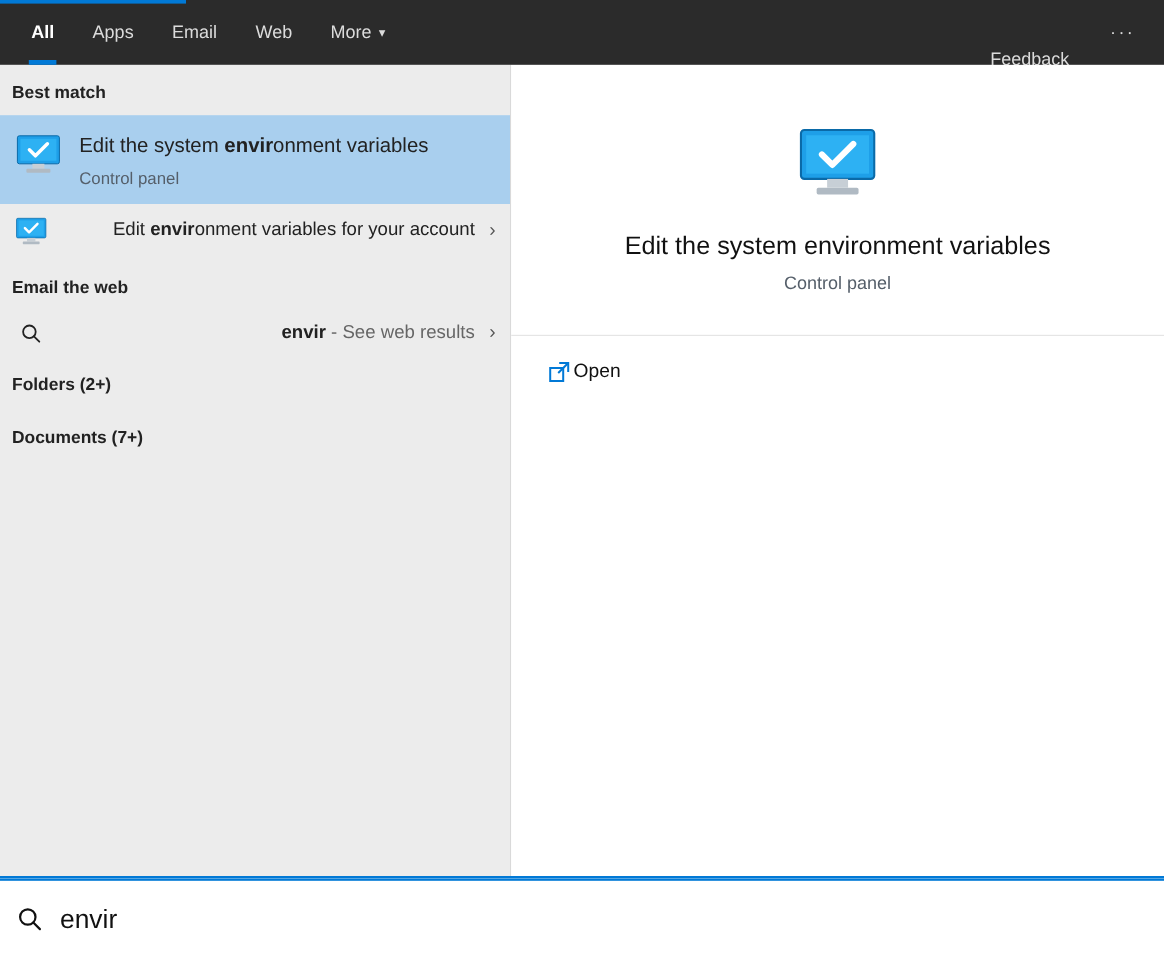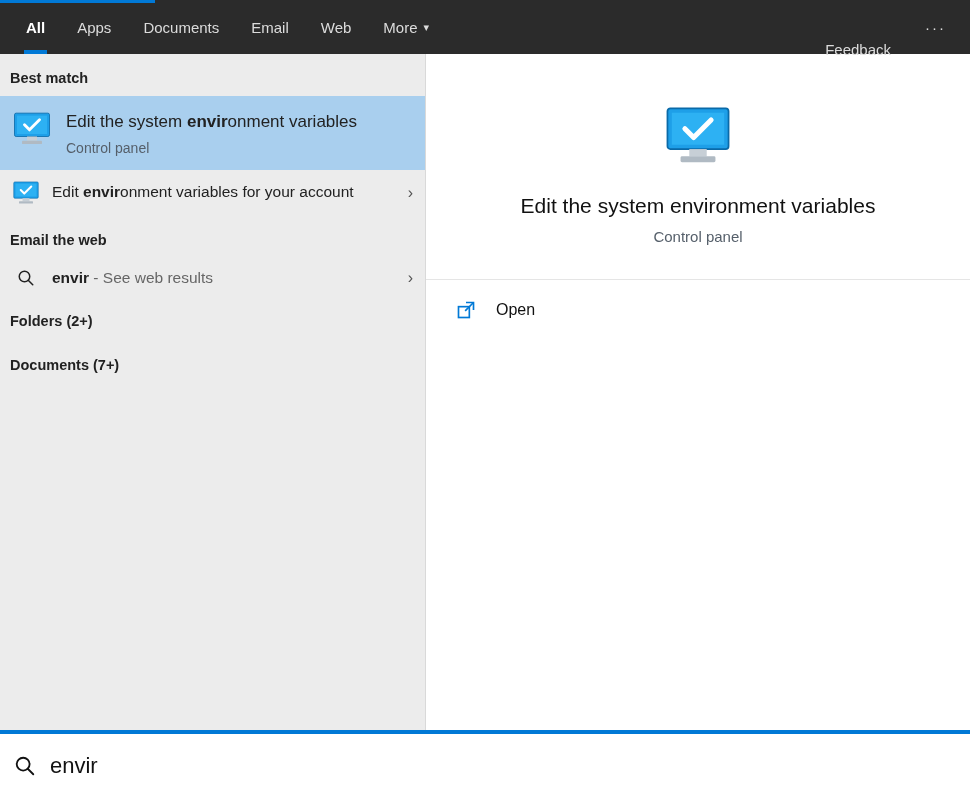--- a/index.html
+++ b/index.html
@@ -81,21 +81,21 @@
   .best-match .sub { font-size: 14px; color: #555f6a; margin-top: 6px; }
 
   .row {
     display: flex;
     align-items: center;
     gap: 12px;
     padding: 10px 12px;
     cursor: pointer;
   }
   .row .icon-slot { width: 28px; display:flex; justify-content:center; }
-  .row .row-text { flex: 1; font-size: 15.5px; line-height: 1.35; }
+  .row .row-text { flex: 1; font-size: 15.5px; line-height: 1.35; text-align: right; }
   .row .row-text b { font-weight: 700; }
   .row .row-sub { color: #666; }
   .row .chev { color: #555; font-size: 16px; }
 
   .folders, .documents { padding: 14px 10px; font-weight: 600; font-size: 14.5px; }
 
   
   .right {
     flex: 1;
     background: #ffffff;
@@ -108,21 +108,21 @@
     align-items: center;
     padding: 50px 20px 34px 20px;
     border-bottom: 1px solid #e5e5e5;
   }
   .preview-title { font-size: 21px; color: #111; text-align: center; margin-top: 26px; }
   .preview-sub { font-size: 15px; color: #555f6a; margin-top: 10px; }
 
   .action-row {
     display: flex;
     align-items: center;
-    gap: 20px;
+    gap: 2px;
     padding: 20px 30px;
     cursor: pointer;
     font-size: 16px;
     color: #111;
   }
 
   
   .searchbar {
     height: 66px;
     background: #ffffff;
@@ -155,23 +155,20 @@
 </style>
 </head>
 <body>
 
 <div class="tabbar">
   <div class="tab active">
       <span>All</span>
     </div>
   <div class="tab">
       <span>Apps</span>
-    </div>
-  <div class="tab">
-      <span>Documents</span>
     </div>
   <div class="tab">
       <span>Email</span>
     </div>
   <div class="tab">
       <span>Web</span>
     </div>
   <div class="tab">
     <span>More</span>
     <span class="caret">▾</span>

